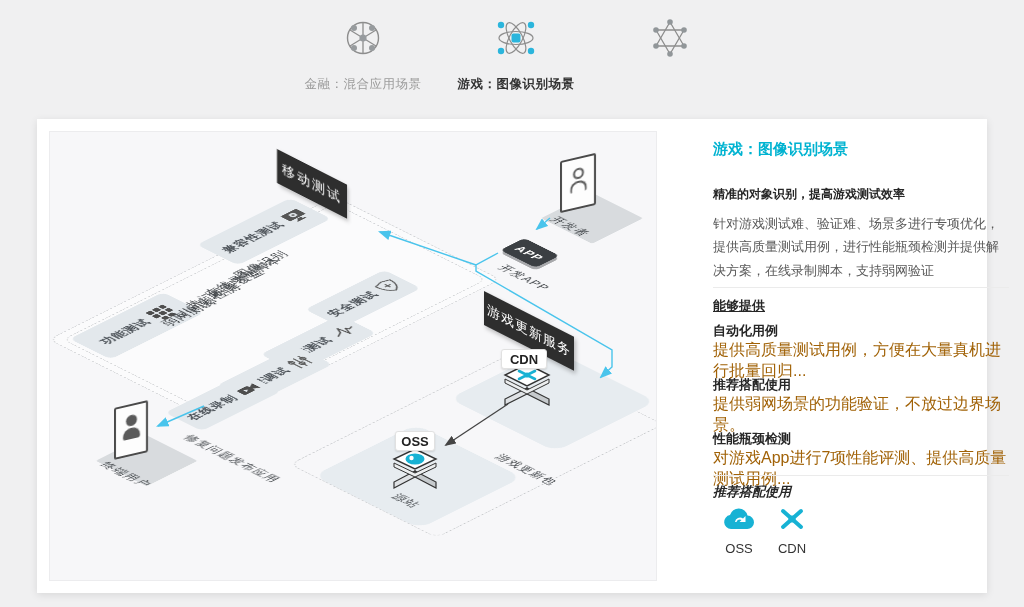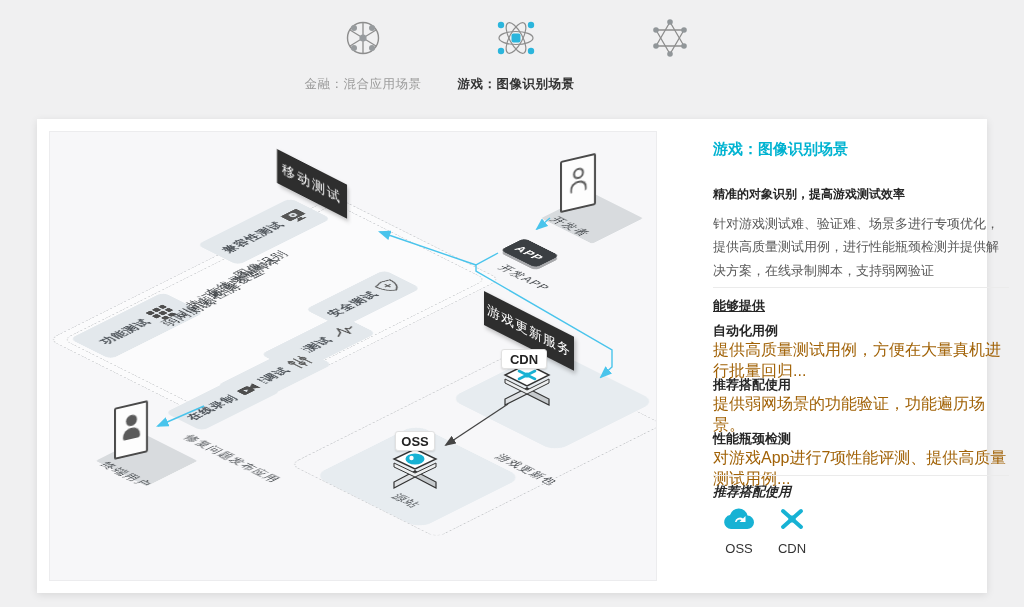--- a/index.html
+++ b/index.html
@@ -229,21 +229,21 @@
   <div class="rp">
     <div class="rp-title" style="color:#00b3d1;">游戏：图像识别场景</div>
     <div class="rp-sub">精准的对象识别，提高游戏测试效率</div>
     <div class="rp-desc">针对游戏测试难、验证难、场景多进行专项优化，提供高质量测试用例，进行性能瓶颈检测并提供解决方案，在线录制脚本，支持弱网验证</div>
     <div class="rp-hr" style="top:168px;"></div>
     <div class="rp-h" style="top:178px;text-decoration:underline;">能够提供</div>
 
     <div class="feat-t" style="top:203px;">自动化用例</div>
     <div class="feat-d" style="top:221px;">提供高质量测试用例，方便在大量真机进行批量回归...</div>
     <div class="feat-t" style="top:257px;">推荐搭配使用</div>
-    <div class="feat-d" style="top:275px;">提供弱网场景的功能验证，功能遍历场景。</div>
+    <div class="feat-d" style="top:275px;">提供弱网场景的功能验证，不放过边界场景。</div>
     <div class="feat-t" style="top:311px;text-align:center;">性能瓶颈检测</div>
     <div class="feat-d" style="top:329px;">对游戏App进行7项性能评测、提供高质量测试用例...</div>
 
     <div class="rp-hr" style="top:356px;"></div>
     <div class="rp-h" style="top:364px;font-style:italic;">推荐搭配使用</div>
 
     <div class="rec" style="left:45px; top:388px; width:36px;">
       <svg width="32" height="24" viewBox="0 0 32 24">
         <path d="M8 22 a7 7 0 0 1 -1 -13.9 A9 9 0 0 1 24.5 8.5 A6.5 6.5 0 0 1 24 22 Z" fill="#17b2d4"></path>
         <path d="M12 15 a5 5 0 0 1 8 -3.5 l2.5 -2.5 v6 h-6 l2 -2 a3.4 3.4 0 0 0 -5 2 Z" fill="#fff"></path>

